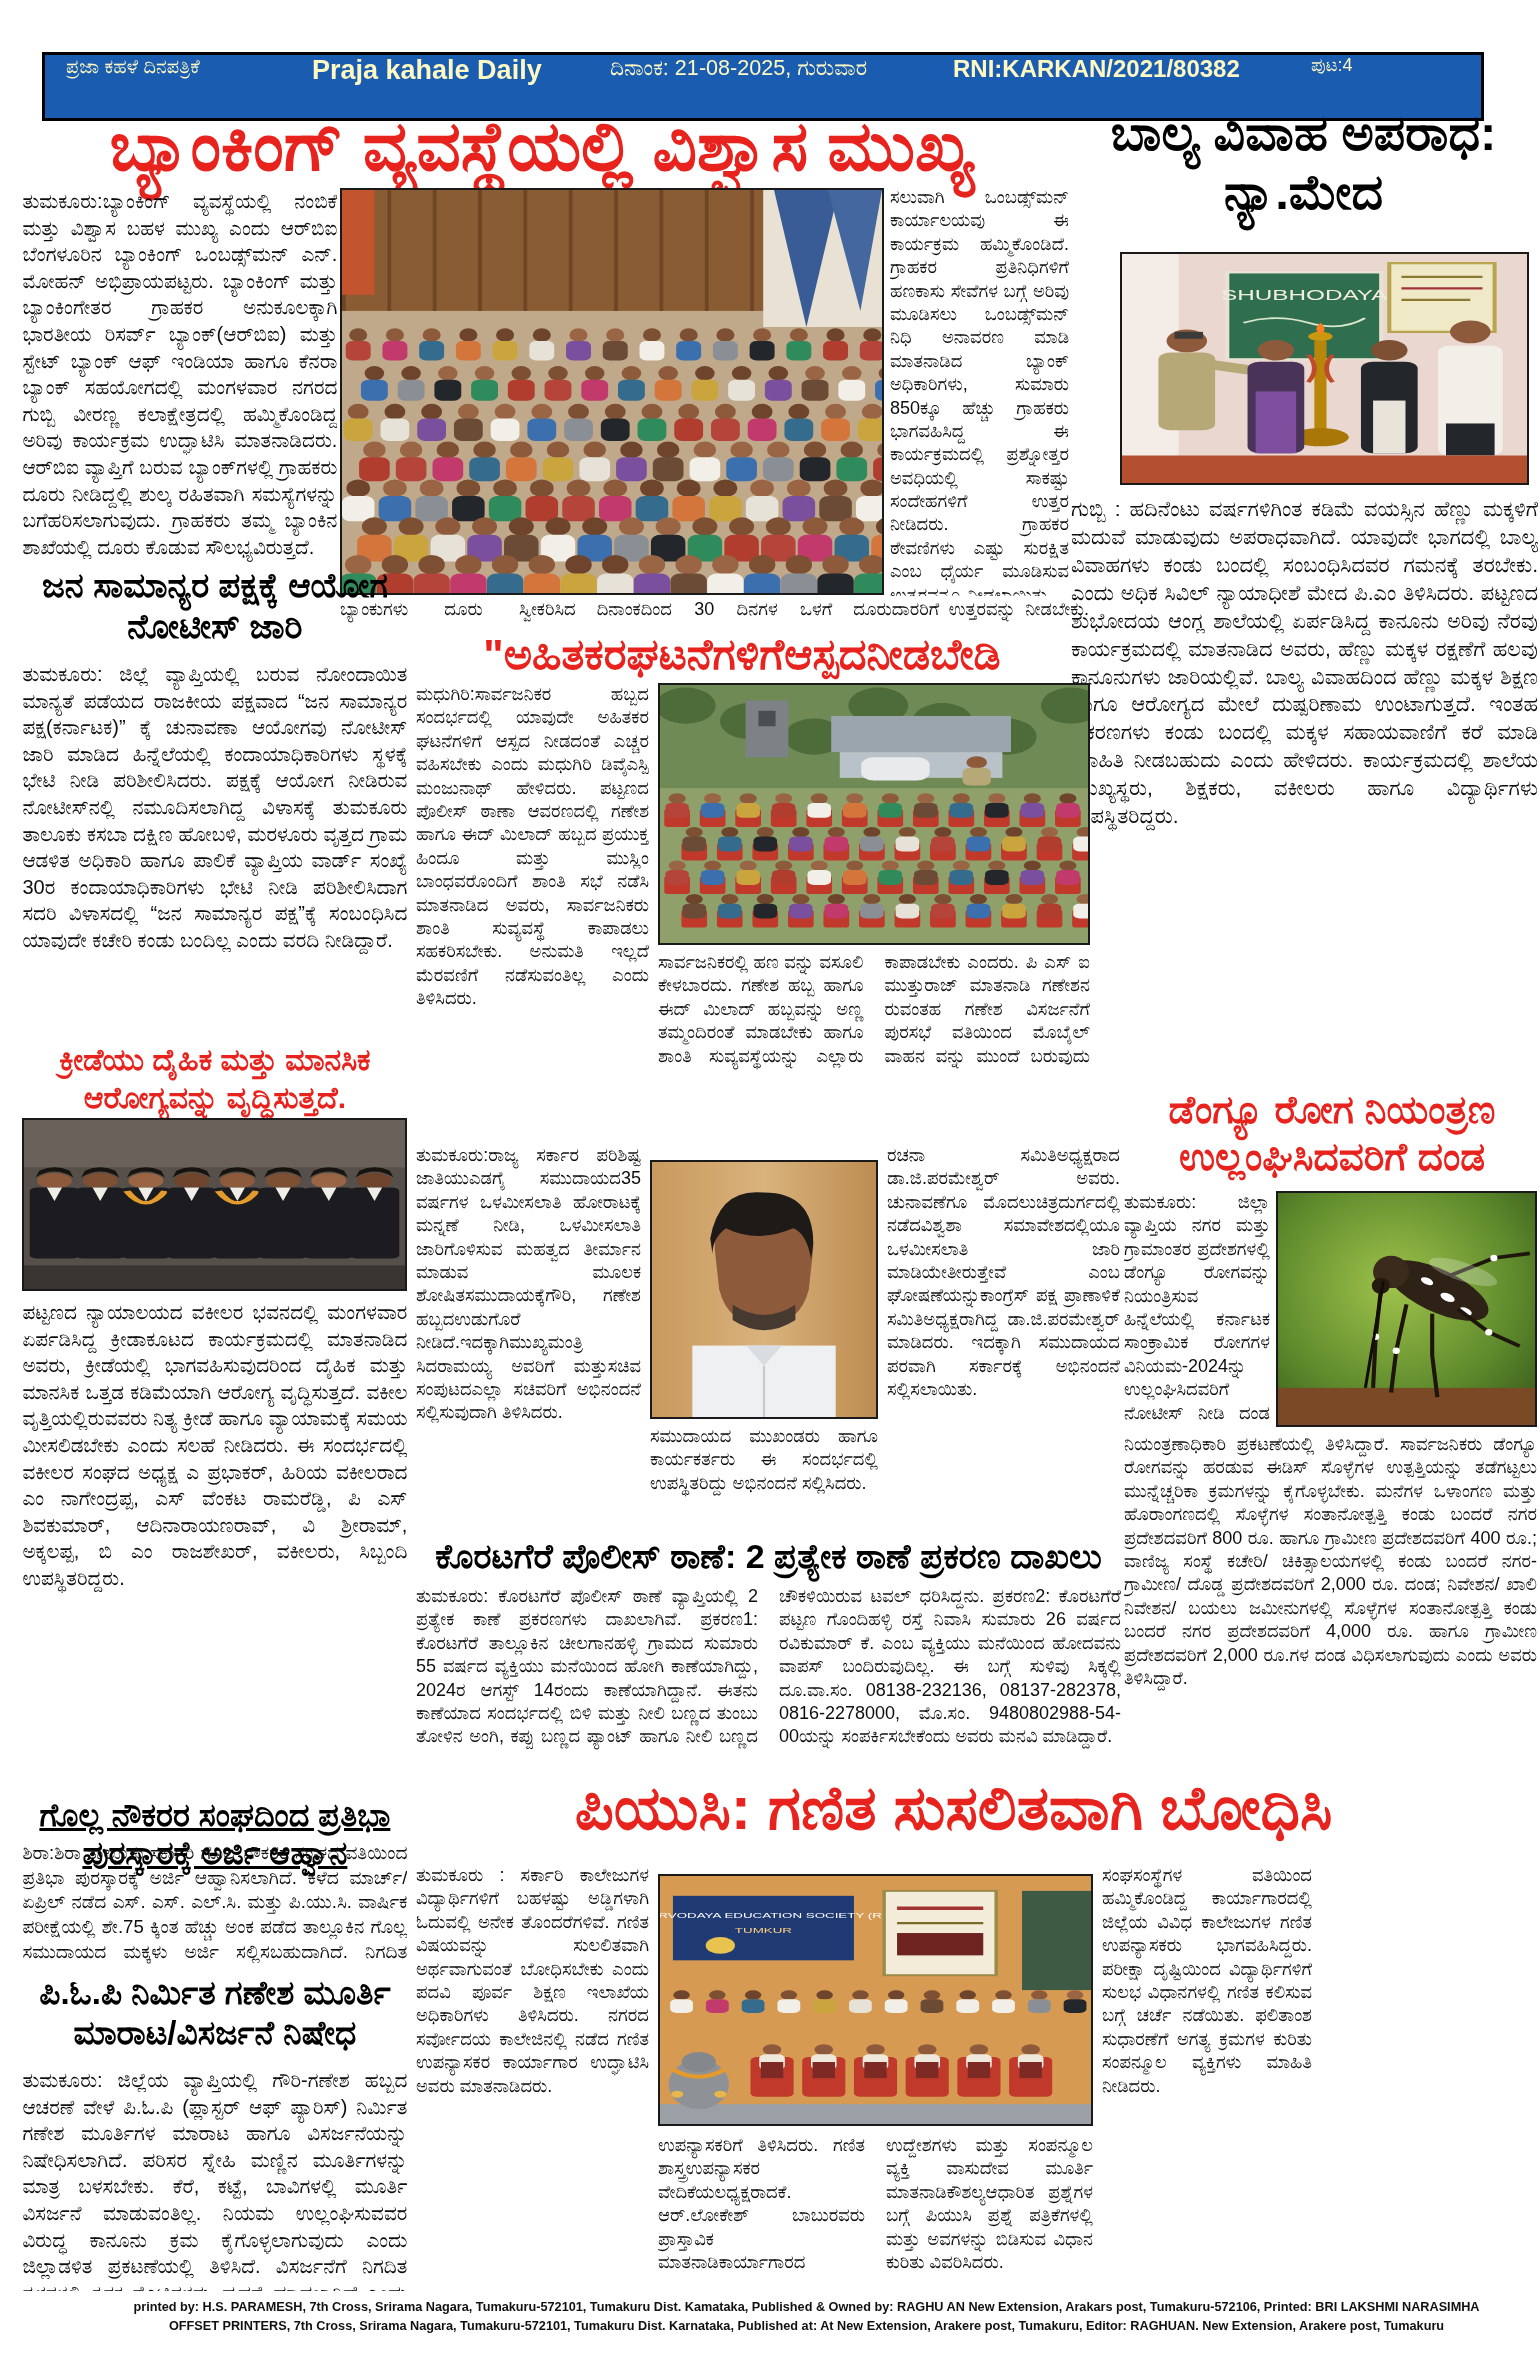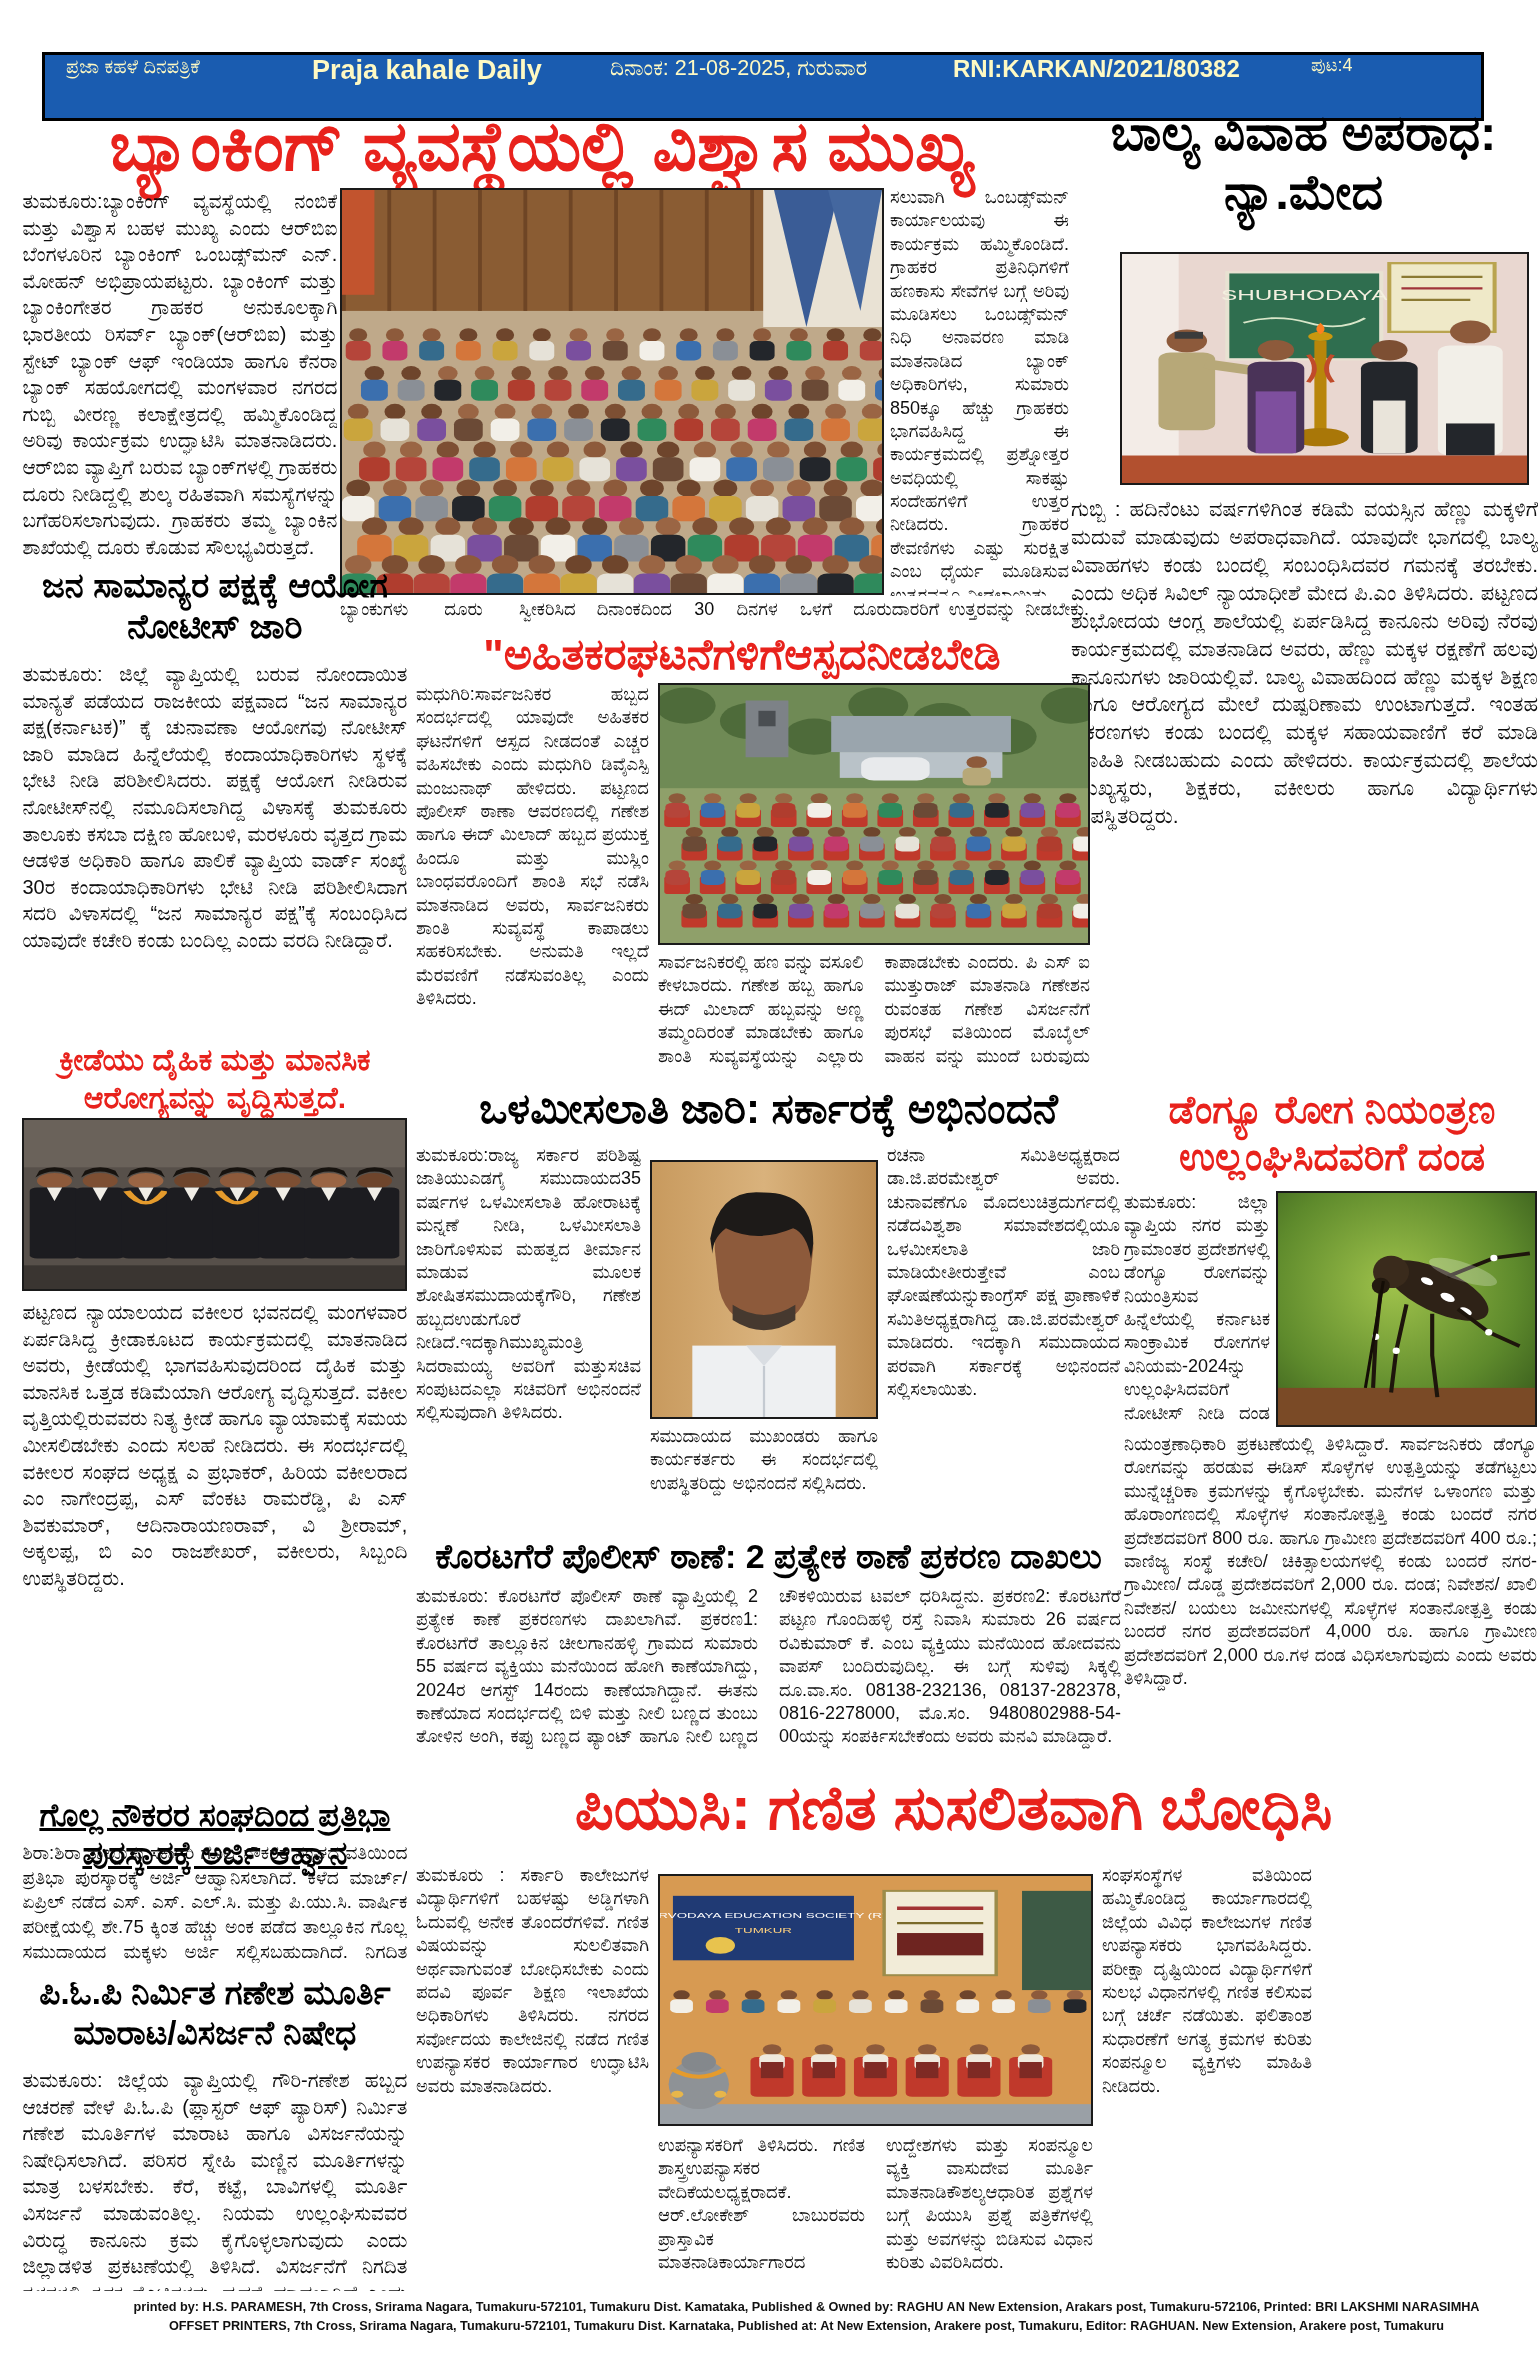--- a/index.html
+++ b/index.html
@@ -526,21 +526,20 @@
         <rect x="73.5" y="40" width="13" height="42" rx="2" fill="#1c1c20"></rect>
         <path d="M78 40 L80 48 L82 40 Z" fill="#f0ede6"></path>
         <circle cx="92" cy="36" r="4.6" fill="#6e452c"></circle>
         <path d="M87 34 q5 -7 10 0 l-1 -4 q-4 -4 -8 0 z" fill="#17130f"></path>
         <rect x="85.5" y="40" width="13" height="42" rx="2" fill="#1c1c20"></rect>
         <path d="M90 40 L92 48 L94 40 Z" fill="#f0ede6"></path>
       </svg>
   </div>
   <div class="abs bt" style="left:22.4px;top:1299px;width:385px;height:446px;">ಪಟ್ಟಣದ ನ್ಯಾಯಾಲಯದ ವಕೀಲರ ಭವನದಲ್ಲಿ ಮಂಗಳವಾರ ಏರ್ಪಡಿಸಿದ್ದ ಕ್ರೀಡಾಕೂಟದ ಕಾರ್ಯಕ್ರಮದಲ್ಲಿ ಮಾತನಾಡಿದ ಅವರು, ಕ್ರೀಡೆಯಲ್ಲಿ ಭಾಗವಹಿಸುವುದರಿಂದ ದೈಹಿಕ ಮತ್ತು ಮಾನಸಿಕ ಒತ್ತಡ ಕಡಿಮೆಯಾಗಿ ಆರೋಗ್ಯ ವೃದ್ಧಿಸುತ್ತದೆ. ವಕೀಲ ವೃತ್ತಿಯಲ್ಲಿರುವವರು ನಿತ್ಯ ಕ್ರೀಡೆ ಹಾಗೂ ವ್ಯಾಯಾಮಕ್ಕೆ ಸಮಯ ಮೀಸಲಿಡಬೇಕು ಎಂದು ಸಲಹೆ ನೀಡಿದರು. ಈ ಸಂದರ್ಭದಲ್ಲಿ ವಕೀಲರ ಸಂಘದ ಅಧ್ಯಕ್ಷ ಎ ಪ್ರಭಾಕರ್, ಹಿರಿಯ ವಕೀಲರಾದ ಎಂ ನಾಗೇಂದ್ರಪ್ಪ, ಎಸ್ ವೆಂಕಟ ರಾಮರೆಡ್ಡಿ, ಪಿ ಎಸ್ ಶಿವಕುಮಾರ್, ಆದಿನಾರಾಯಣರಾವ್, ವಿ ಶ್ರೀರಾಮ್, ಅಕ್ಕಲಪ್ಪ, ಬಿ ಎಂ ರಾಜಶೇಖರ್, ವಕೀಲರು, ಸಿಬ್ಬಂದಿ ಉಪಸ್ಥಿತರಿದ್ದರು.</div>
 
-  <div class="abs hl-black" style="left:416px;top:1084px;width:705px;font-size:42px;">ಒಳಮೀಸಲಾತಿ ಜಾರಿ: ಸರ್ಕಾರಕ್ಕೆ ಅಭಿನಂದನೆ</div>
   <div class="abs bt small" style="left:416px;top:1144px;width:225px;height:391px;">ತುಮಕೂರು:ರಾಜ್ಯ ಸರ್ಕಾರ ಪರಿಶಿಷ್ಟ ಜಾತಿಯುಎಡಗೈ ಸಮುದಾಯದ35 ವರ್ಷಗಳ ಒಳಮೀಸಲಾತಿ ಹೋರಾಟಕ್ಕೆ ಮನ್ನಣೆ ನೀಡಿ, ಒಳಮೀಸಲಾತಿ ಜಾರಿಗೊಳಿಸುವ ಮಹತ್ವದ ತೀರ್ಮಾನ ಮಾಡುವ ಮೂಲಕ ಶೋಷಿತಸಮುದಾಯಕ್ಕೆಗೌರಿ, ಗಣೇಶ ಹಬ್ಬದಉಡುಗೊರೆ ನೀಡಿದೆ.ಇದಕ್ಕಾಗಿಮುಖ್ಯಮಂತ್ರಿ ಸಿದರಾಮಯ್ಯ ಅವರಿಗೆ ಮತ್ತುಸಚಿವ ಸಂಪುಟದಎಲ್ಲಾ ಸಚಿವರಿಗೆ ಅಭಿನಂದನೆ ಸಲ್ಲಿಸುವುದಾಗಿ ತಿಳಿಸಿದರು.</div>
   <div class="abs photo" style="left:650px;top:1160px;width:228px;height:259px;">
     <svg id="ph5" viewBox="0 0 100 100" preserveAspectRatio="none">
       <rect x="0" y="0" width="100" height="100" fill="#caa36a"></rect>
       <rect x="0" y="0" width="100" height="100" fill="url(#woodgrad)"></rect>
       <defs>
           <linearGradient id="woodgrad" x1="0" y1="0" x2="1" y2="0">
         <stop offset="0" stop-color="#c89a5e"></stop>
             <stop offset="0.5" stop-color="#d9b27c"></stop>
             <stop offset="1" stop-color="#bd8d52"></stop>

